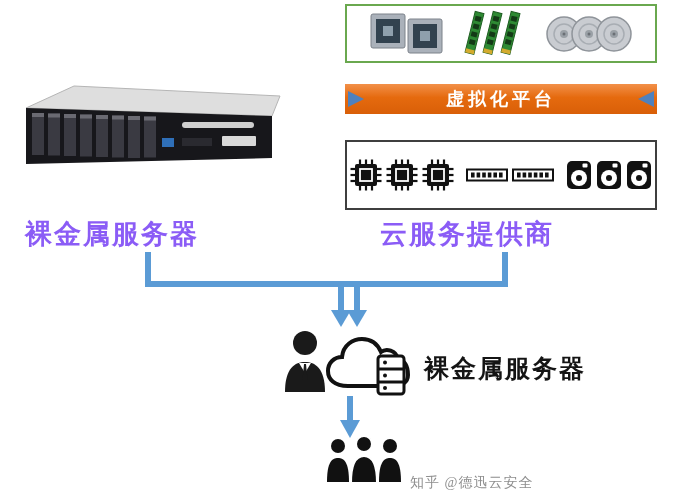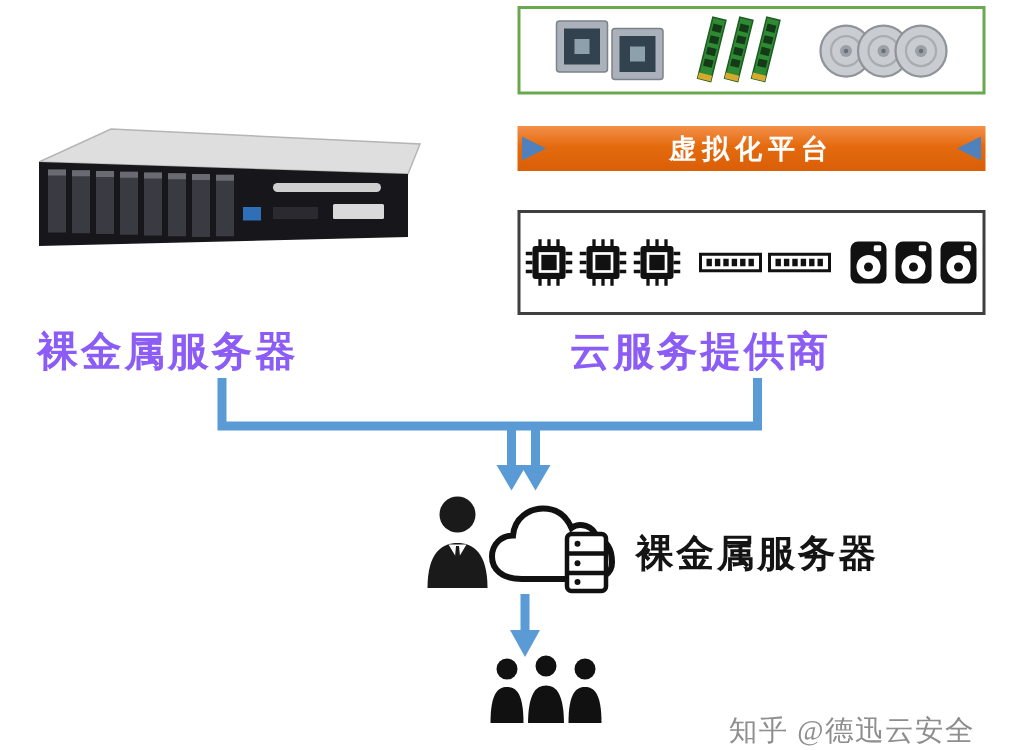--- a/index.html
+++ b/index.html
@@ -10,21 +10,21 @@
           justify-content:center;gap:18px;box-sizing:border-box;}
   .virt-box{border:2px solid #3f3f3f;background:#fff;display:flex;align-items:center;
           justify-content:center;gap:12px;box-sizing:border-box;}
   .icon-group{display:flex;align-items:center;gap:4px;}
   .banner{background:linear-gradient(180deg,#f29049 0%,#e56a0e 45%,#d95f08 100%);
           display:flex;align-items:center;justify-content:center;color:#fff;
           font-weight:bold;font-size:18px;letter-spacing:4px;box-sizing:border-box;}
   .banner .tri{position:absolute;top:5px;}
   .label{font-size:27px;font-weight:bold;color:#8b5cf6;text-align:left;letter-spacing:2px;}
   .label2{font-size:25px;font-weight:bold;color:#141414;letter-spacing:2px;}
-  .watermark{font-size:19px;color:#8e8e8e;text-align:right;letter-spacing:1px;}
+  .watermark{font-size:14px;color:#8e8e8e;text-align:left;letter-spacing:1px;}
   svg{display:block;}
 </style>
 </head>
 <body>
 
 <div id="canvas">
 
   <svg class="abs" style="left:22px;top:82px;" width="265" height="86" viewBox="0 0 265 86">
     <polygon points="52,4 258,14 250,34 4,26" fill="#dedede" stroke="#b5b5b5" stroke-width="1"></polygon>
     <polygon points="4,26 250,34 250,76 4,82" fill="#17171b"></polygon>

